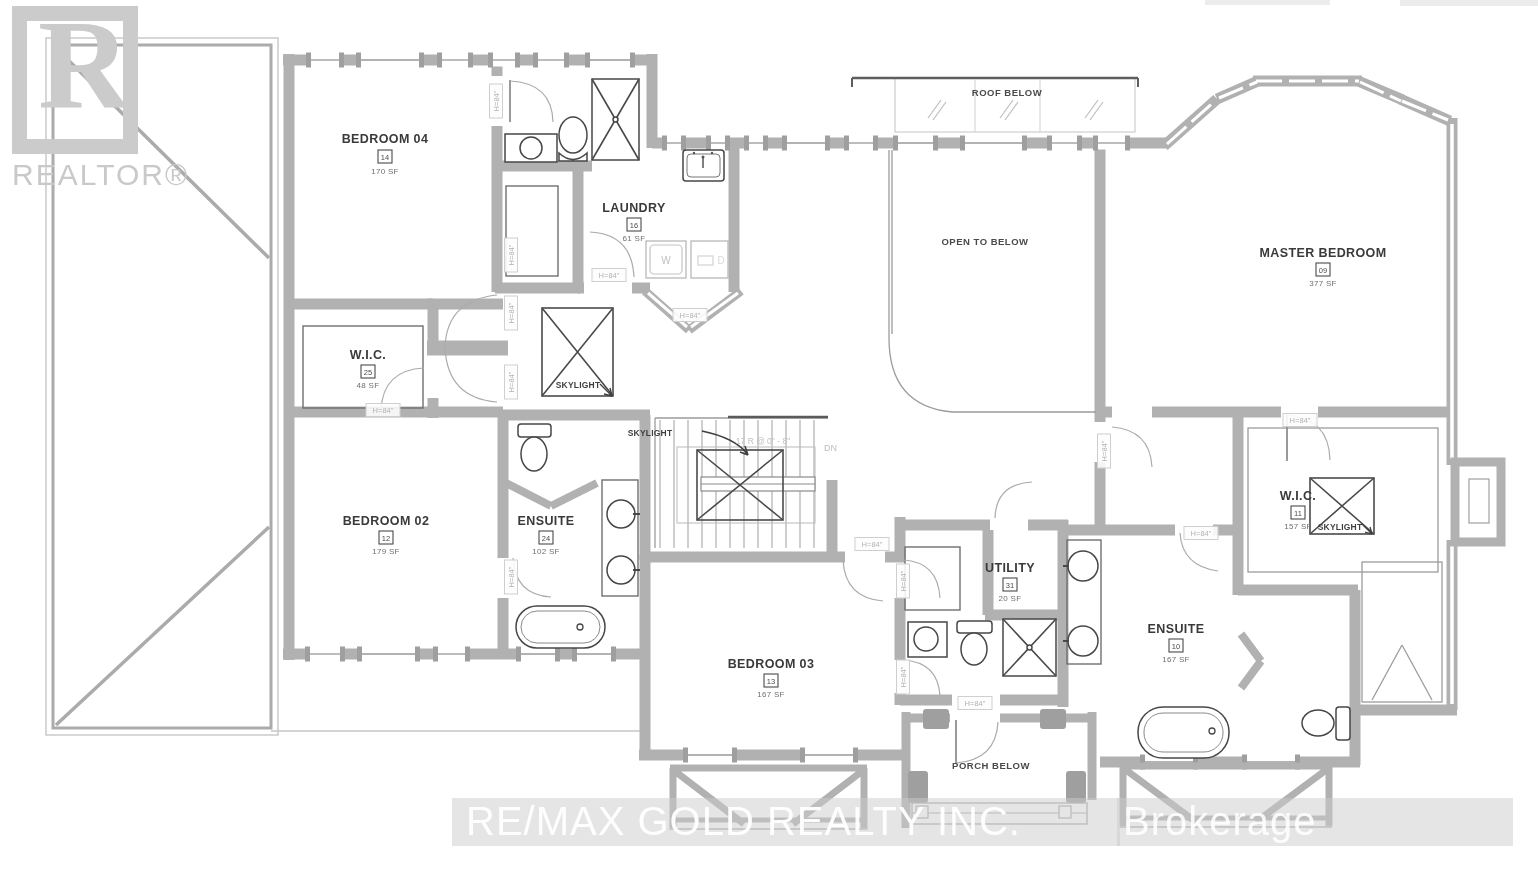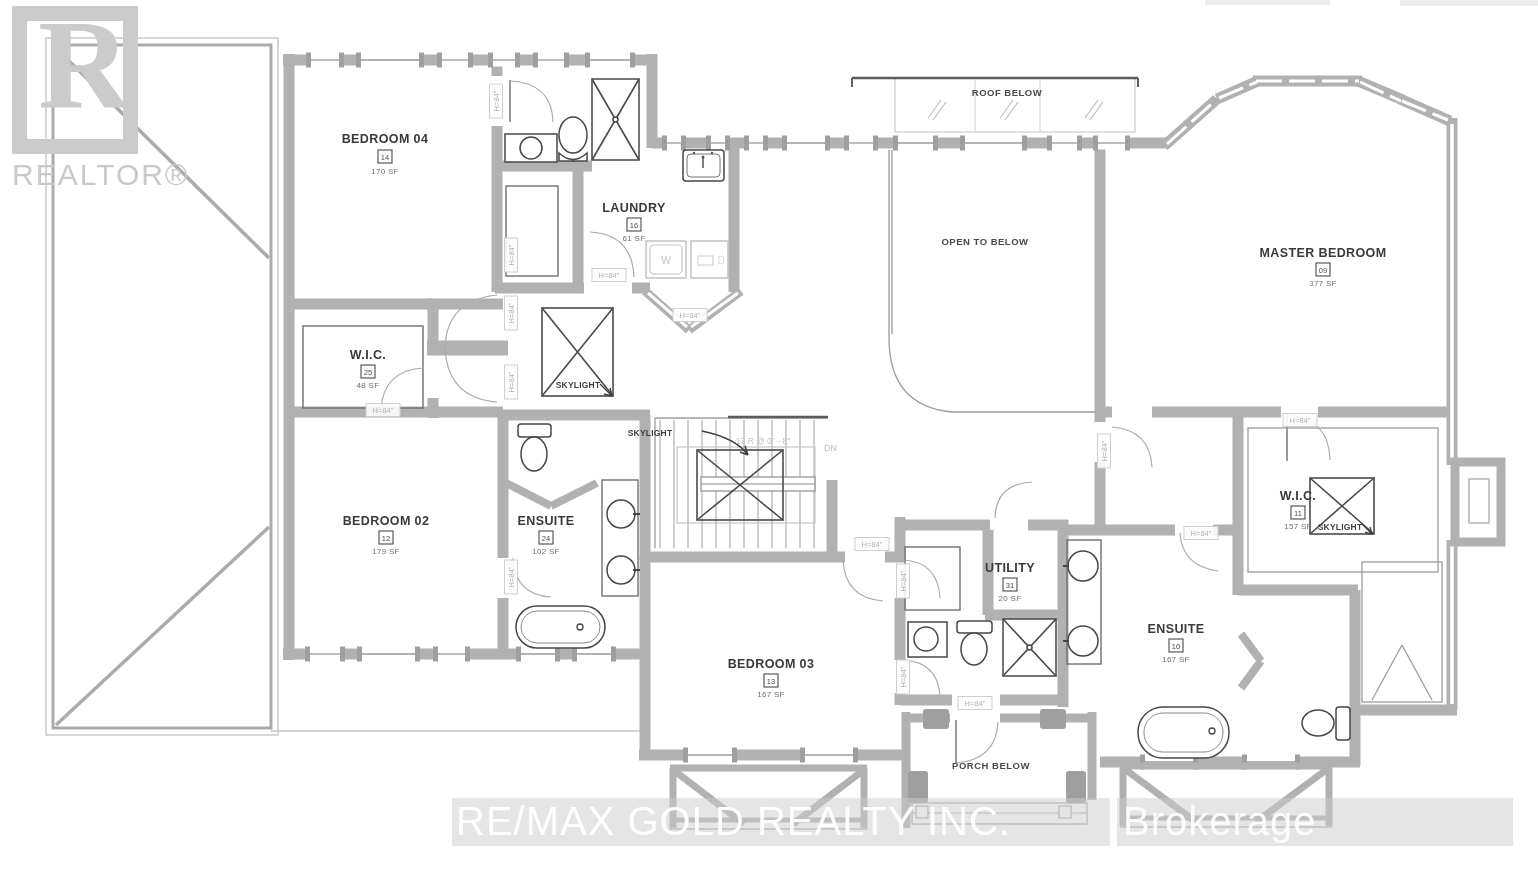--- a/index.html
+++ b/index.html
@@ -34,21 +34,21 @@
   
   .realtor-logo{position:absolute;left:12px;top:6px;width:150px;height:152px;}
   .logo-frame{position:absolute;left:0;top:0;width:96px;height:118px;border:15px solid #cbcbcb;}
   .logo-r{position:absolute;left:26px;top:-18px;font-family:"Liberation Serif",serif;
           font-weight:bold;font-size:128px;color:#cbcbcb;line-height:1.2;}
   .realtor-text{position:absolute;left:12px;top:158px;font-size:30px;color:#c9c9c9;
                 letter-spacing:2px;font-weight:400;}
   .wm-band{position:absolute;top:798px;height:48px;background:rgba(203,203,203,.5);
            color:rgba(255,255,255,.95);font-size:40px;line-height:47px;letter-spacing:1px;
            white-space:nowrap;overflow:hidden;}
-  .wm-band.b1{left:452px;width:654px;padding-left:4px;}
+  .wm-band.b1{left:452px;width:654px;padding-left:14px;}
   .wm-band.b2{left:1117px;width:390px;padding-left:6px;color:rgba(255,255,255,.88);}
   .smudge{position:absolute;background:#ececec;}
 </style>
 </head>
 <body>
 
 <div class="stage">
 
 <svg width="1538" height="888" viewBox="0 0 1538 888">
 

